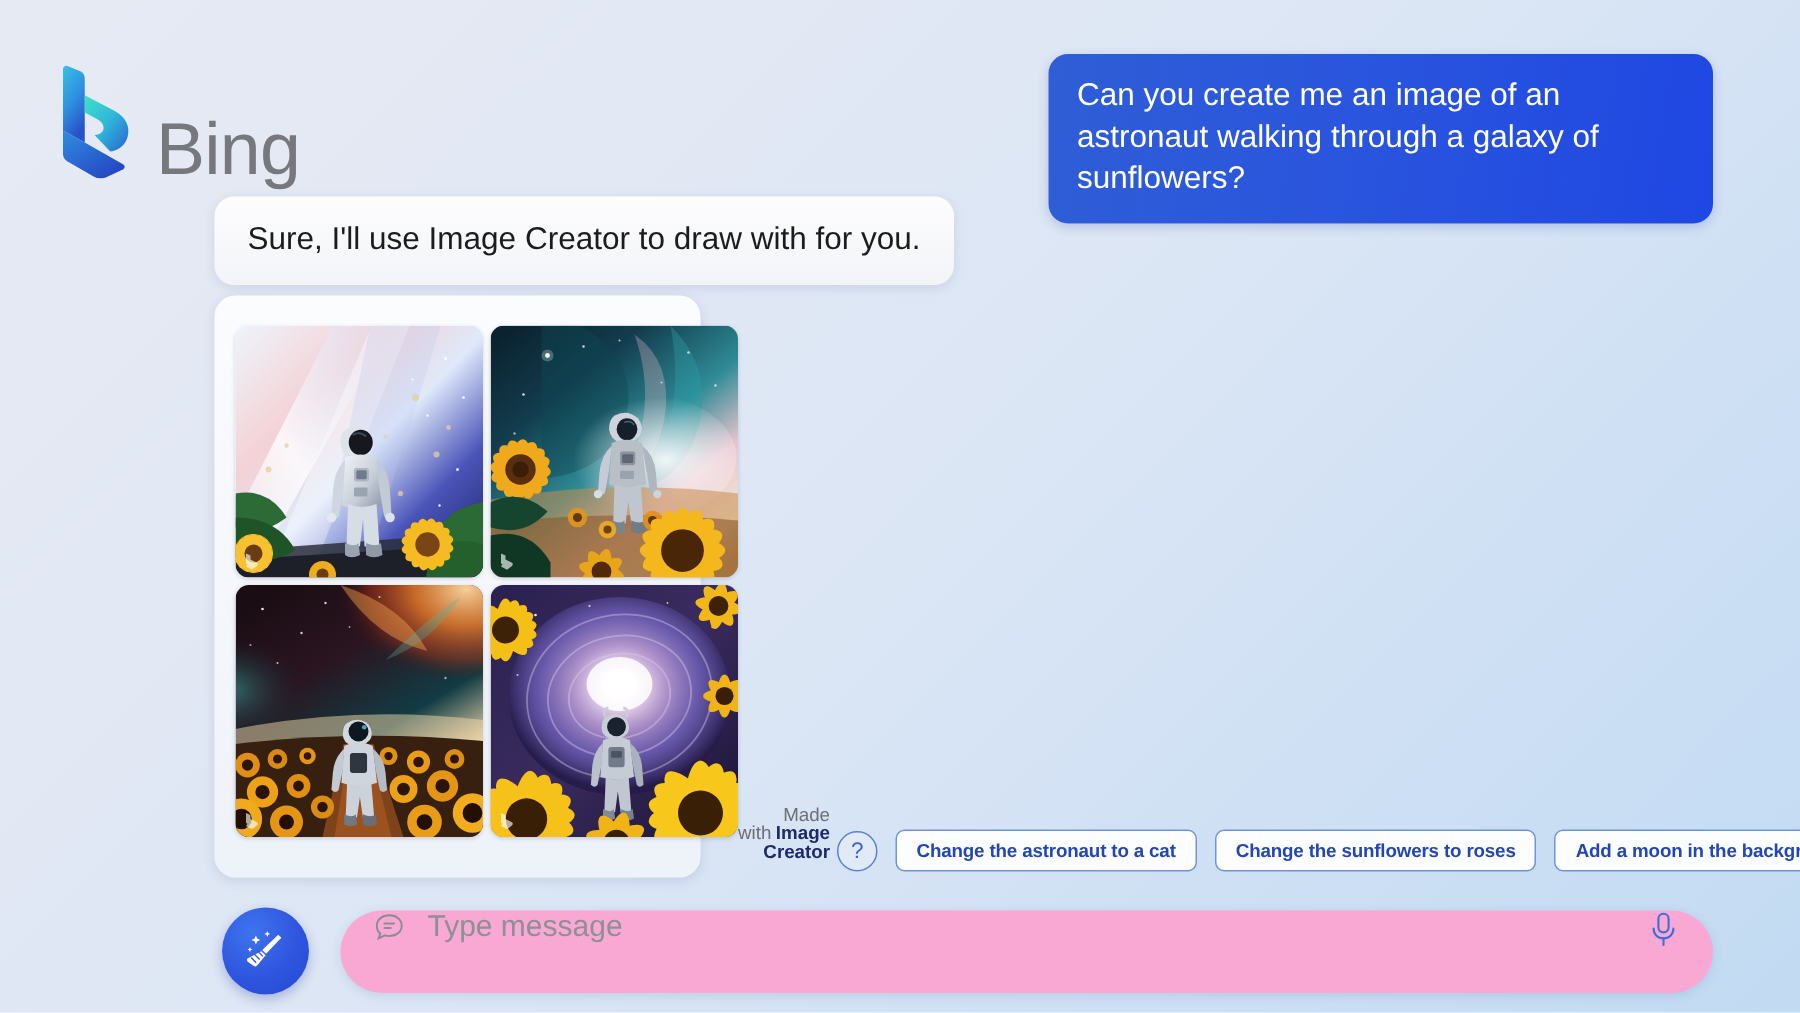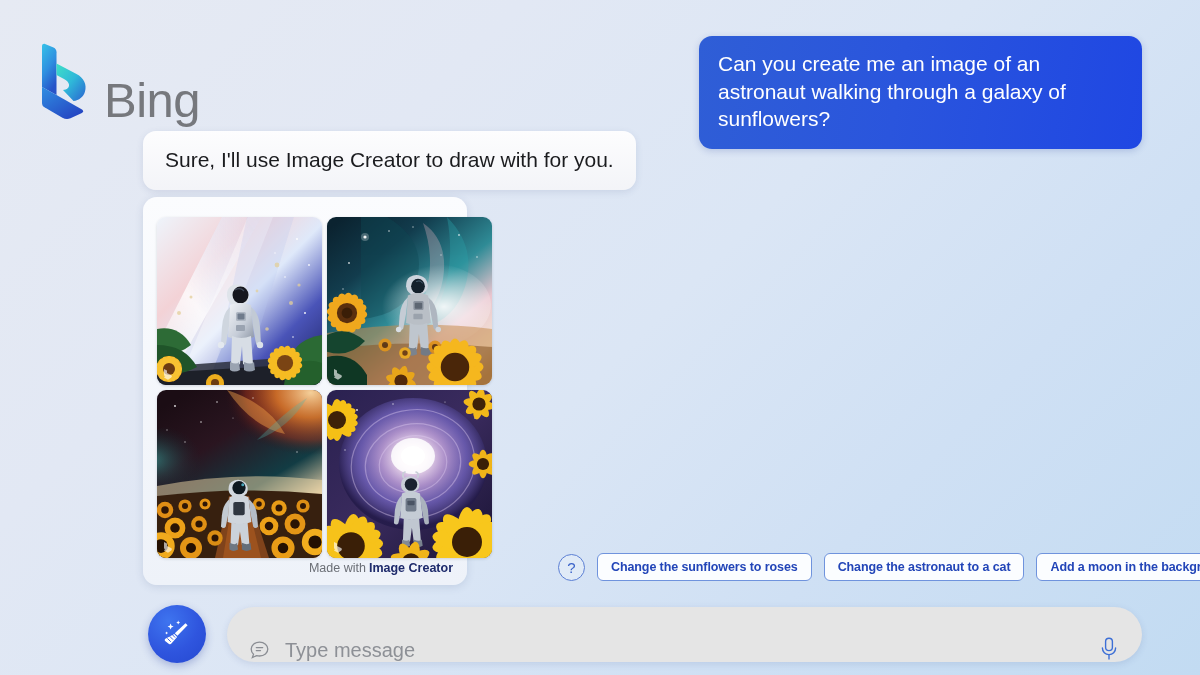--- a/index.html
+++ b/index.html
@@ -71,21 +71,21 @@
     position: absolute;
     left: 143px;
     top: 197px;
     width: 324px;
     height: 388px;
     border-radius: 14px;
     background: linear-gradient(180deg, #fbfcfe 0%, #eef2f9 100%);
     box-shadow: 0 2px 8px rgba(60, 80, 130, 0.14);
     padding: 20px 10px 6px 14px;
     display: flex;
-    flex-direction: column;
+    flex-direction: row;
   }
 
   .image-grid {
     display: grid;
     grid-template-columns: 165px 165px;
     grid-template-rows: 168px 168px;
     gap: 5px 5px;
   }
 
   .thumb {
@@ -176,25 +176,25 @@
     box-shadow: 0 3px 8px rgba(35, 60, 160, 0.3);
     flex: none;
     display: flex;
     align-items: center;
     justify-content: center;
     cursor: pointer;
   }
   .input-wrap {
     flex: 1;
     height: 55px;
-    background: #e5e5e5;
+    background: #f9a8d4;
     border-radius: 28px;
     box-shadow: 0 2px 7px rgba(60, 80, 140, 0.14);
     display: flex;
-    align-items: flex-end;
+    align-items: flex-start;
     padding: 0 22px 0 21px;
     gap: 14px;
   }
   .msg-input {
     flex: 1;
     border: none;
     outline: none;
     background: transparent;
     font-family: "Liberation Sans", sans-serif;
     font-size: 20px;
@@ -723,22 +723,22 @@
 
   </div>
 
   <div class="card-footer">
     <span class="made-with">Made with</span><span class="ic-name">Image Creator</span>
   </div>
 </div>
 
 <div class="suggestions">
   <div class="help-icon">?</div>
+  <div class="chip">Change the astronaut to a cat</div>
   <div class="chip">Change the sunflowers to roses</div>
-  <div class="chip">Change the astronaut to a cat</div>
   <div class="chip">Add a moon in the background</div>
 </div>
 
 <div class="composer">
   <div class="magic-btn">
     <svg width="32" height="32" viewBox="0 0 32 32">
       <g fill="#ffffff">
         <path d="M24.5 5.2 L26.6 7.2 L16.4 17.8 L13.8 15.3 Z"></path>
         <path d="M13.2 16.1 L16.1 18.9 L10.4 25.6 q-1 1.2 -2.4 0.3 l-3.6 -2.6 q-1.3 -1 -0.4 -2.3 Z"></path>
         <path d="M6.4 20.4 L9.8 23.8" stroke="#2f55de" stroke-width="0.9"></path>

